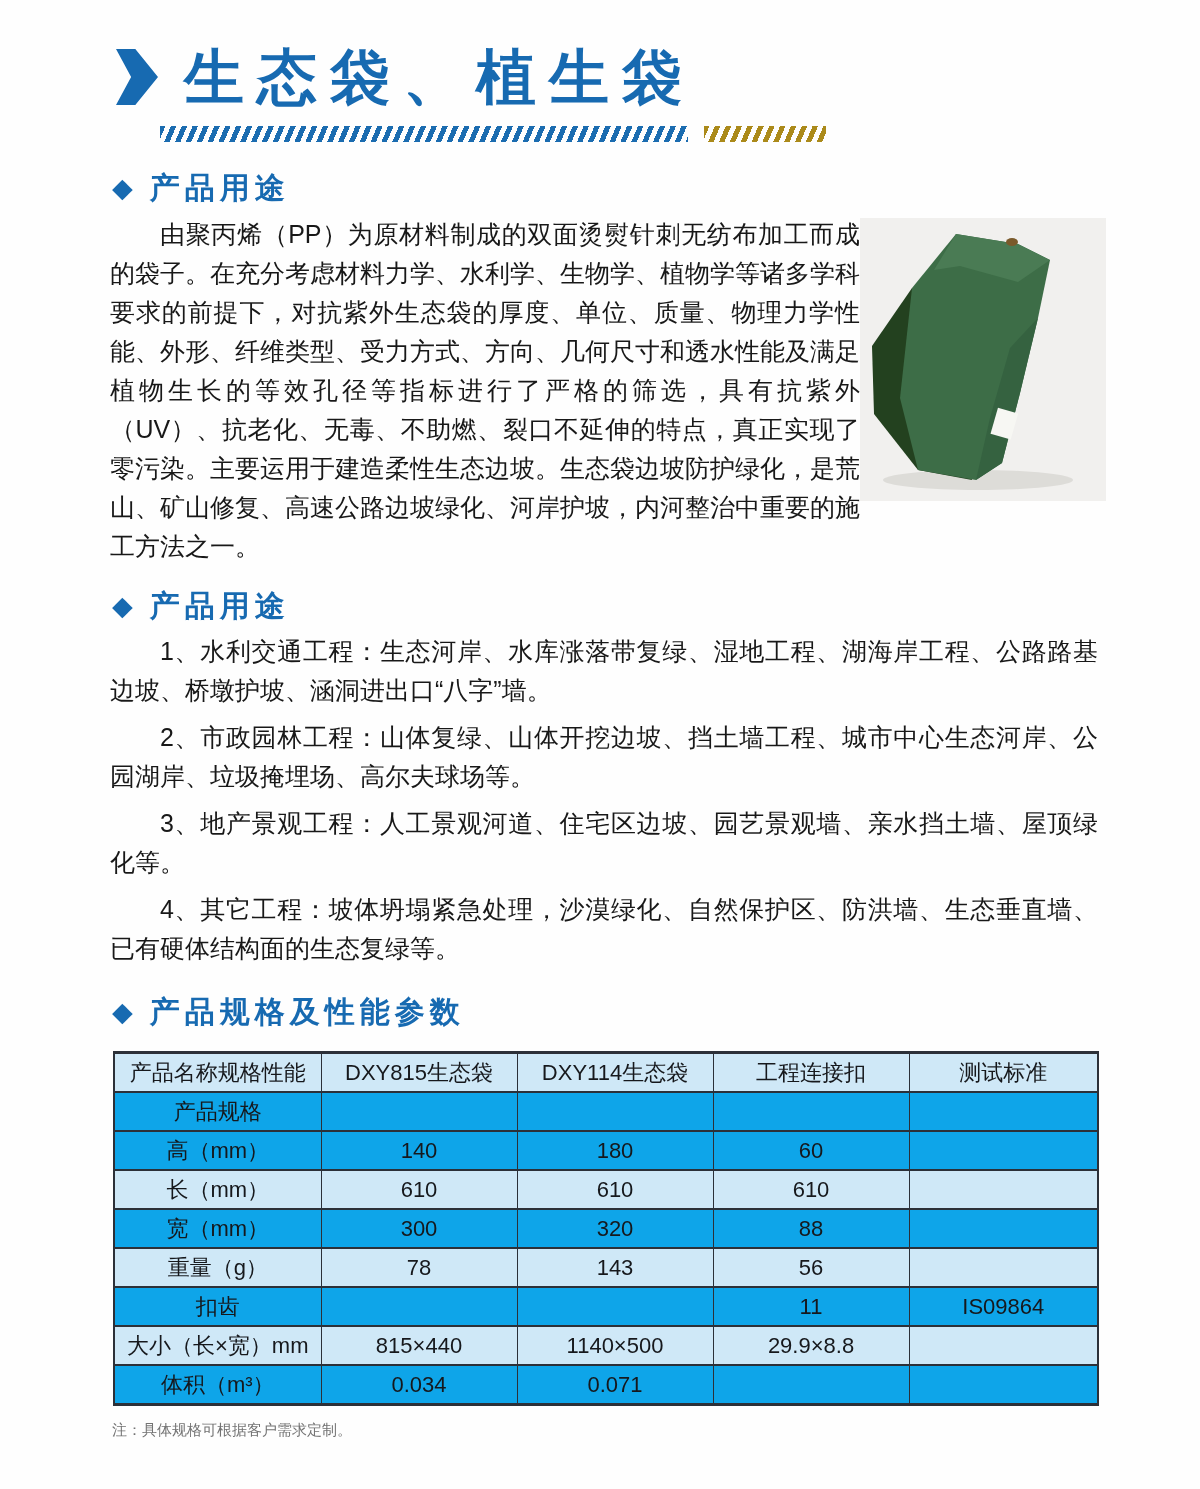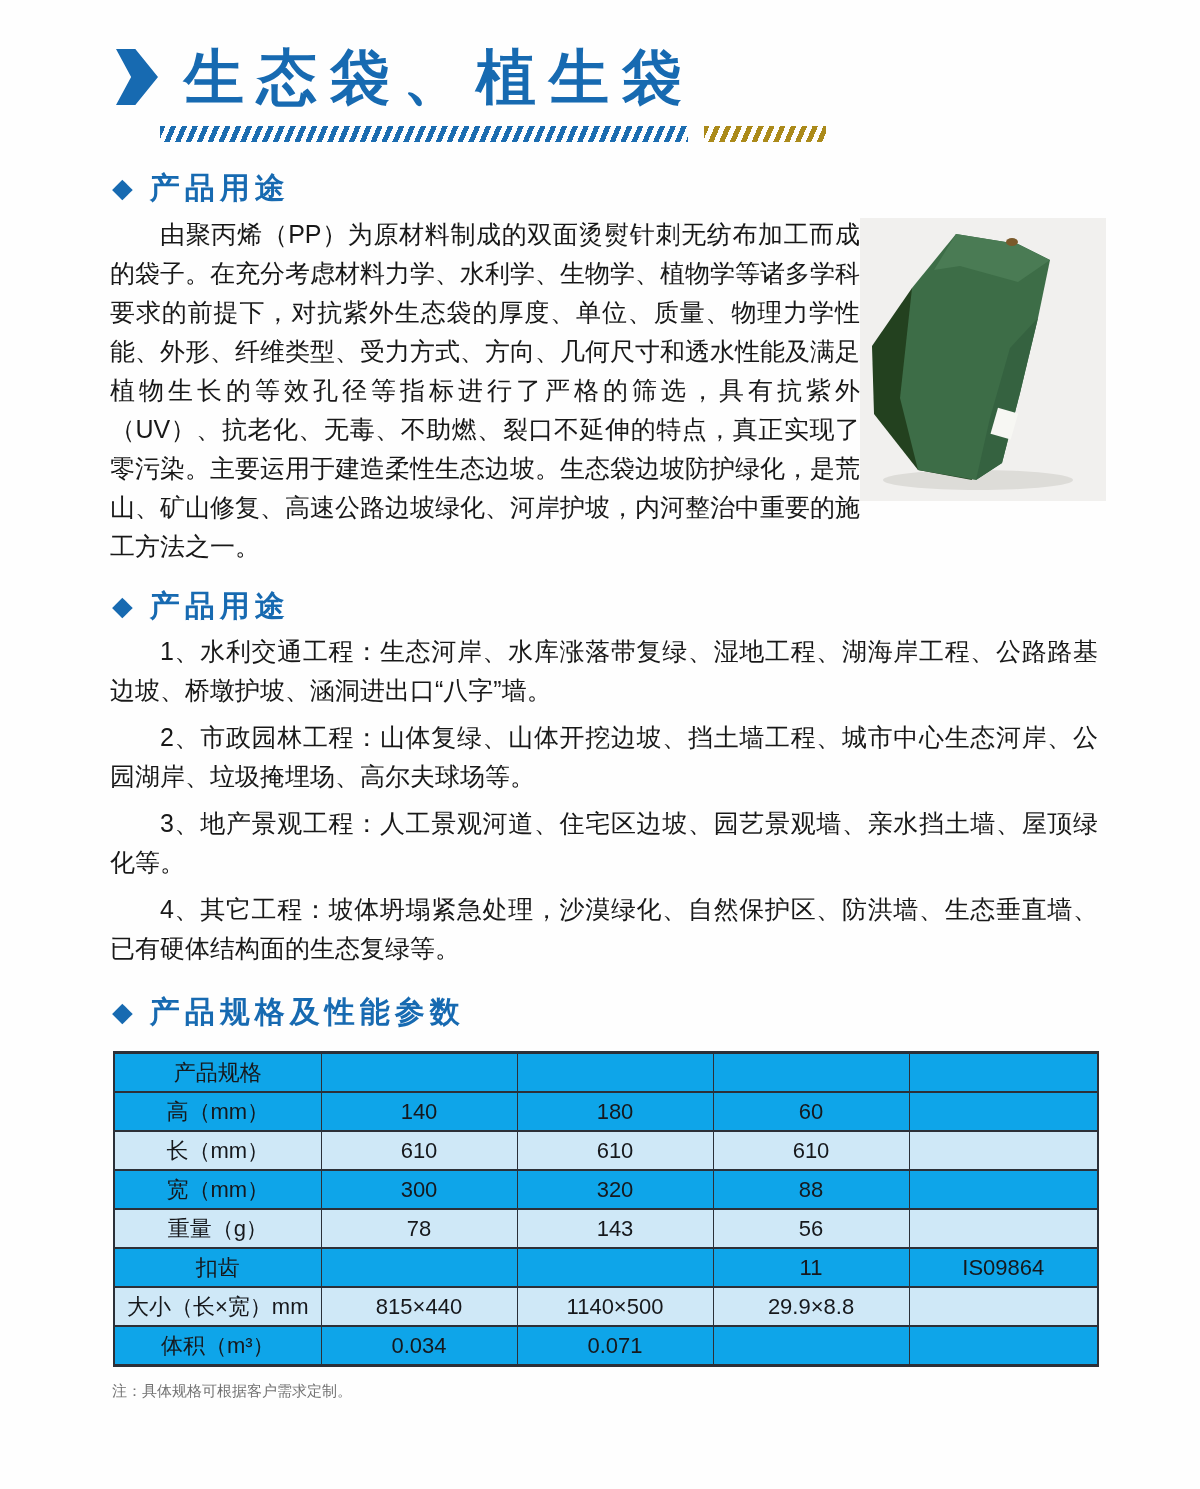--- a/index.html
+++ b/index.html
@@ -114,20 +114,27 @@
 
   <table class="spec-table">
     <colgroup>
       <col style="width:207px">
         <col style="width:196px">
         <col style="width:196px">
         <col style="width:196px">
         <col style="width:189px">
     </colgroup>
     <tbody>
+      <tr class="row-blue">
+        <td>产品名称规格性能</td>
+        <td>DXY815生态袋</td>
+        <td>DXY114生态袋</td>
+        <td>工程连接扣</td>
+        <td>测试标准</td>
+      </tr>
       <tr class="row-white">
         <td>产品规格</td>
         <td></td>
         <td></td>
         <td></td>
         <td></td>
       </tr>
       <tr class="row-white">
         <td>高（mm）</td>
         <td>140</td>

